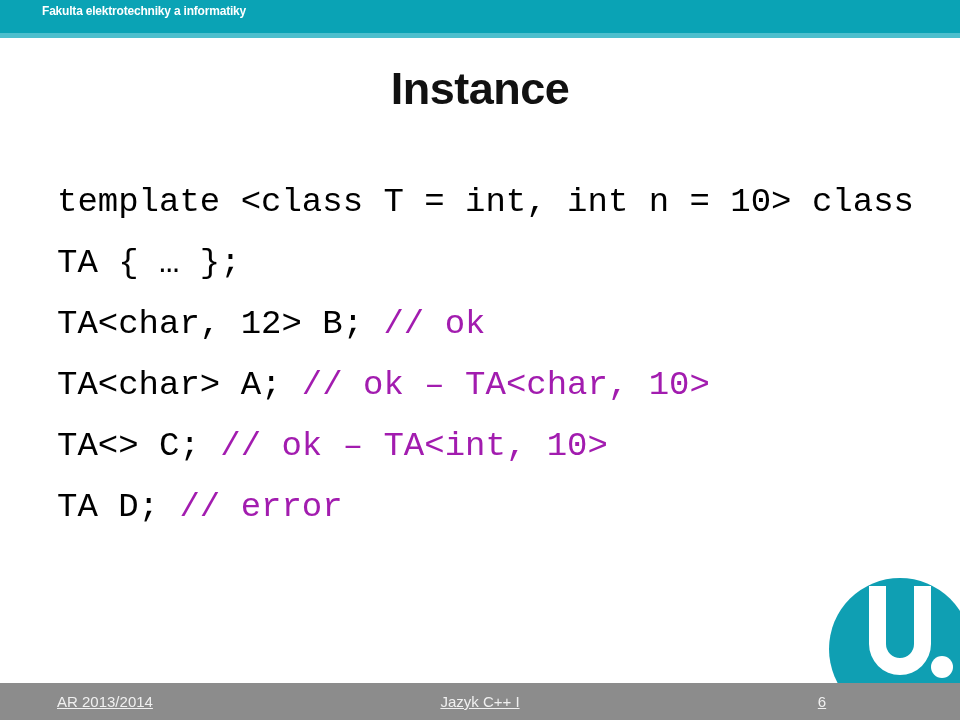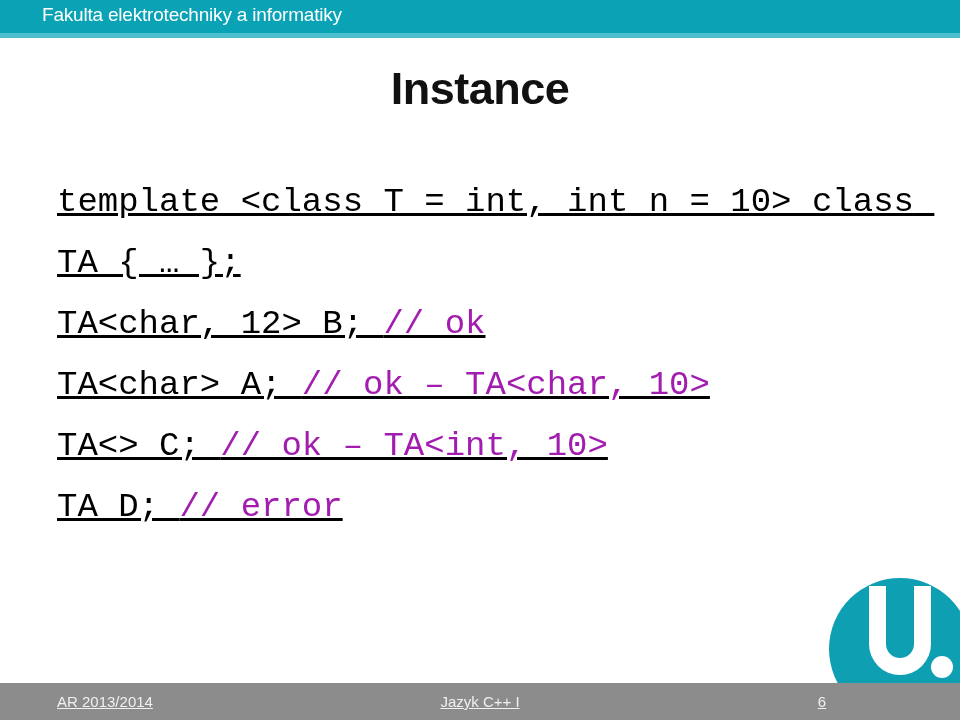--- a/index.html
+++ b/index.html
@@ -29,22 +29,22 @@
     left: 0;
     top: 33px;
     width: 960px;
     height: 5px;
     background: #4dbfcd;
   }
   #header-title {
     position: absolute;
     left: 42px;
     top: 4px;
-    font-size: 19px;
-    font-weight: normal;
+    font-size: 12px;
+    font-weight: bold;
     color: #ffffff;
     letter-spacing: -0.2px;
     white-space: nowrap;
   }
 
   
   #slide-title {
     position: absolute;
     left: 0;
     top: 63px;
@@ -64,21 +64,20 @@
     width: 870px;
     font-family: "Liberation Mono", "DejaVu Sans Mono", monospace;
     font-size: 34px;
     line-height: 61px;
     color: #000000;
     white-space: pre-wrap;
     word-break: normal;
   }
   .code-line {
     white-space: pre-wrap;
-    text-decoration: underline;
   }
   .tok-code { color: #000000; }
   .tok-comment { color: #a21caf; }
 
   
   #logo {
     position: absolute;
     left: 829px;
     top: 578px;
     width: 142px;

